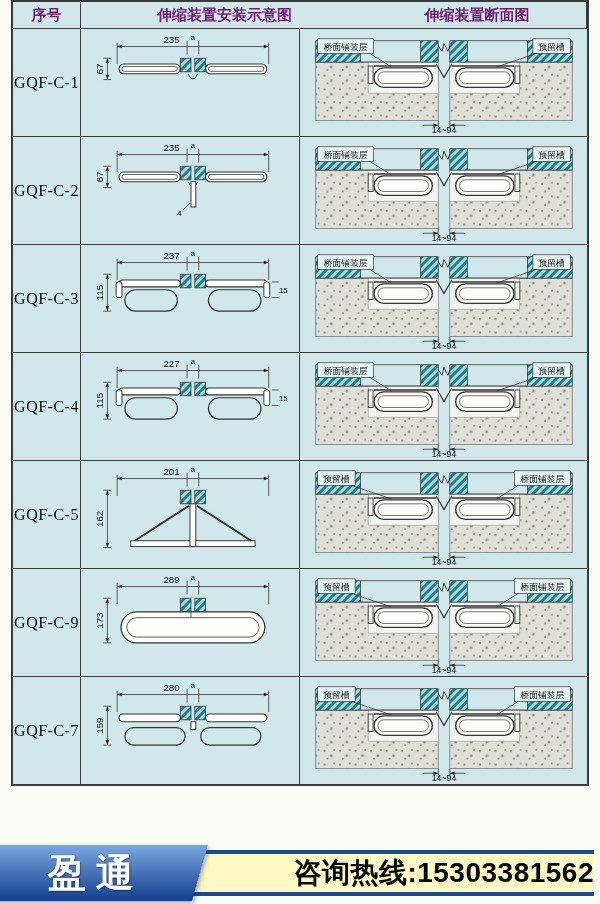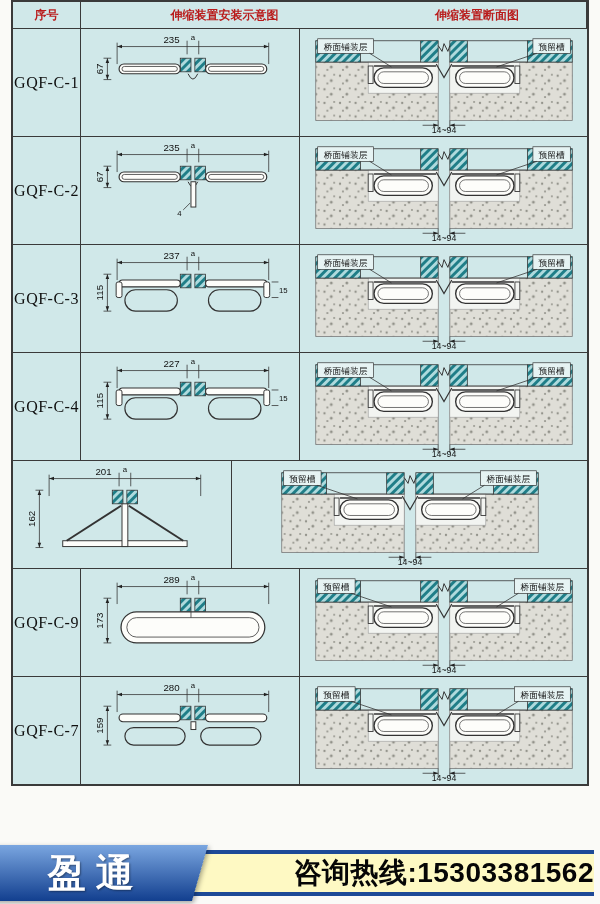--- a/index.html
+++ b/index.html
@@ -2,21 +2,21 @@
 <html style="--cell-bg: #d0e8e9; --border: #3a3a3a; --footer-blue: #1d4a97; --brand-top: #7aa6e0; --brand-bottom: #123f8f;"><head>
 <meta charset="utf-8">
 <style>
   html,body{margin:0;padding:0;background:#e9e9e6;}
   .page{width:600px;height:904px;background:#fafaf7;position:relative;overflow:hidden;
         font-family:"Liberation Sans",sans-serif;margin:0 auto;}
   .title{margin:0;padding:15px 0 9px;text-align:center;font-size:26px;font-weight:900;
          color:#141414;letter-spacing:1px;font-family:"Liberation Sans",sans-serif;}
   .spec-table{margin:0 auto;width:574px;border:2px solid var(--border);background:var(--cell-bg);}
   .thead{display:flex;height:26px;border-bottom:1px solid var(--border);}
-  .th{display:flex;align-items:center;justify-content:center;font-size:12px;font-weight:bold;color:#b91c1c;}
+  .th{display:flex;align-items:center;justify-content:center;font-size:15px;font-weight:bold;color:#701a75;}
   .col1{width:68px;border-right:1px solid var(--border);box-sizing:border-box;}
   .col2{width:219px;border-right:1px solid var(--border);box-sizing:border-box;}
   .col3{flex:1;}
   .trow{display:flex;height:107px;border-bottom:1px solid var(--border);}
   .trow:last-child{border-bottom:none;}
   .td{display:flex;align-items:center;justify-content:center;}
   .model{font-size:16px;color:#101010;font-family:"Liberation Serif",serif;letter-spacing:.5px;}
   .cross-svg{width:212px;height:103px;}
   .install-svg{width:280px;height:103px;}
   svg .thin{stroke:#333;stroke-width:0.8;fill:none;}
@@ -350,20 +350,23 @@
               <line x1="120" y1="97" x2="136" y2="97" class="thin"></line>
               <line x1="148" y1="97" x2="164" y2="97" class="thin"></line>
               <polygon points="136,97 131,95.2 131,98.8" fill="#222"></polygon>
               <polygon points="148,97 153,95.2 153,98.8" fill="#222"></polygon>
               <text x="142" y="105" font-size="9" text-anchor="middle">14~94</text>
             </svg>
     </div>
   </div>
 
   <div class="trow">
+    <div class="td col1">
+      <span class="model">GQF-C-5</span>
+    </div>
     <div class="td col2">
       <svg class="cross-svg" viewBox="0 0 214 106">
               <line x1="32" y1="16" x2="188" y2="16" class="thin"></line>
               <line x1="32" y1="12" x2="32" y2="34" class="thin"></line>
               <line x1="188" y1="12" x2="188" y2="34" class="thin"></line>
               <polygon points="32,16 37,14.2 37,17.8" fill="#222"></polygon>
               <polygon points="188,16 183,14.2 183,17.8" fill="#222"></polygon>
               <text x="88" y="12" font-size="10" text-anchor="middle">201</text>
               <line x1="104" y1="10" x2="104" y2="24" class="thin"></line>
               <line x1="116" y1="10" x2="116" y2="24" class="thin"></line>

